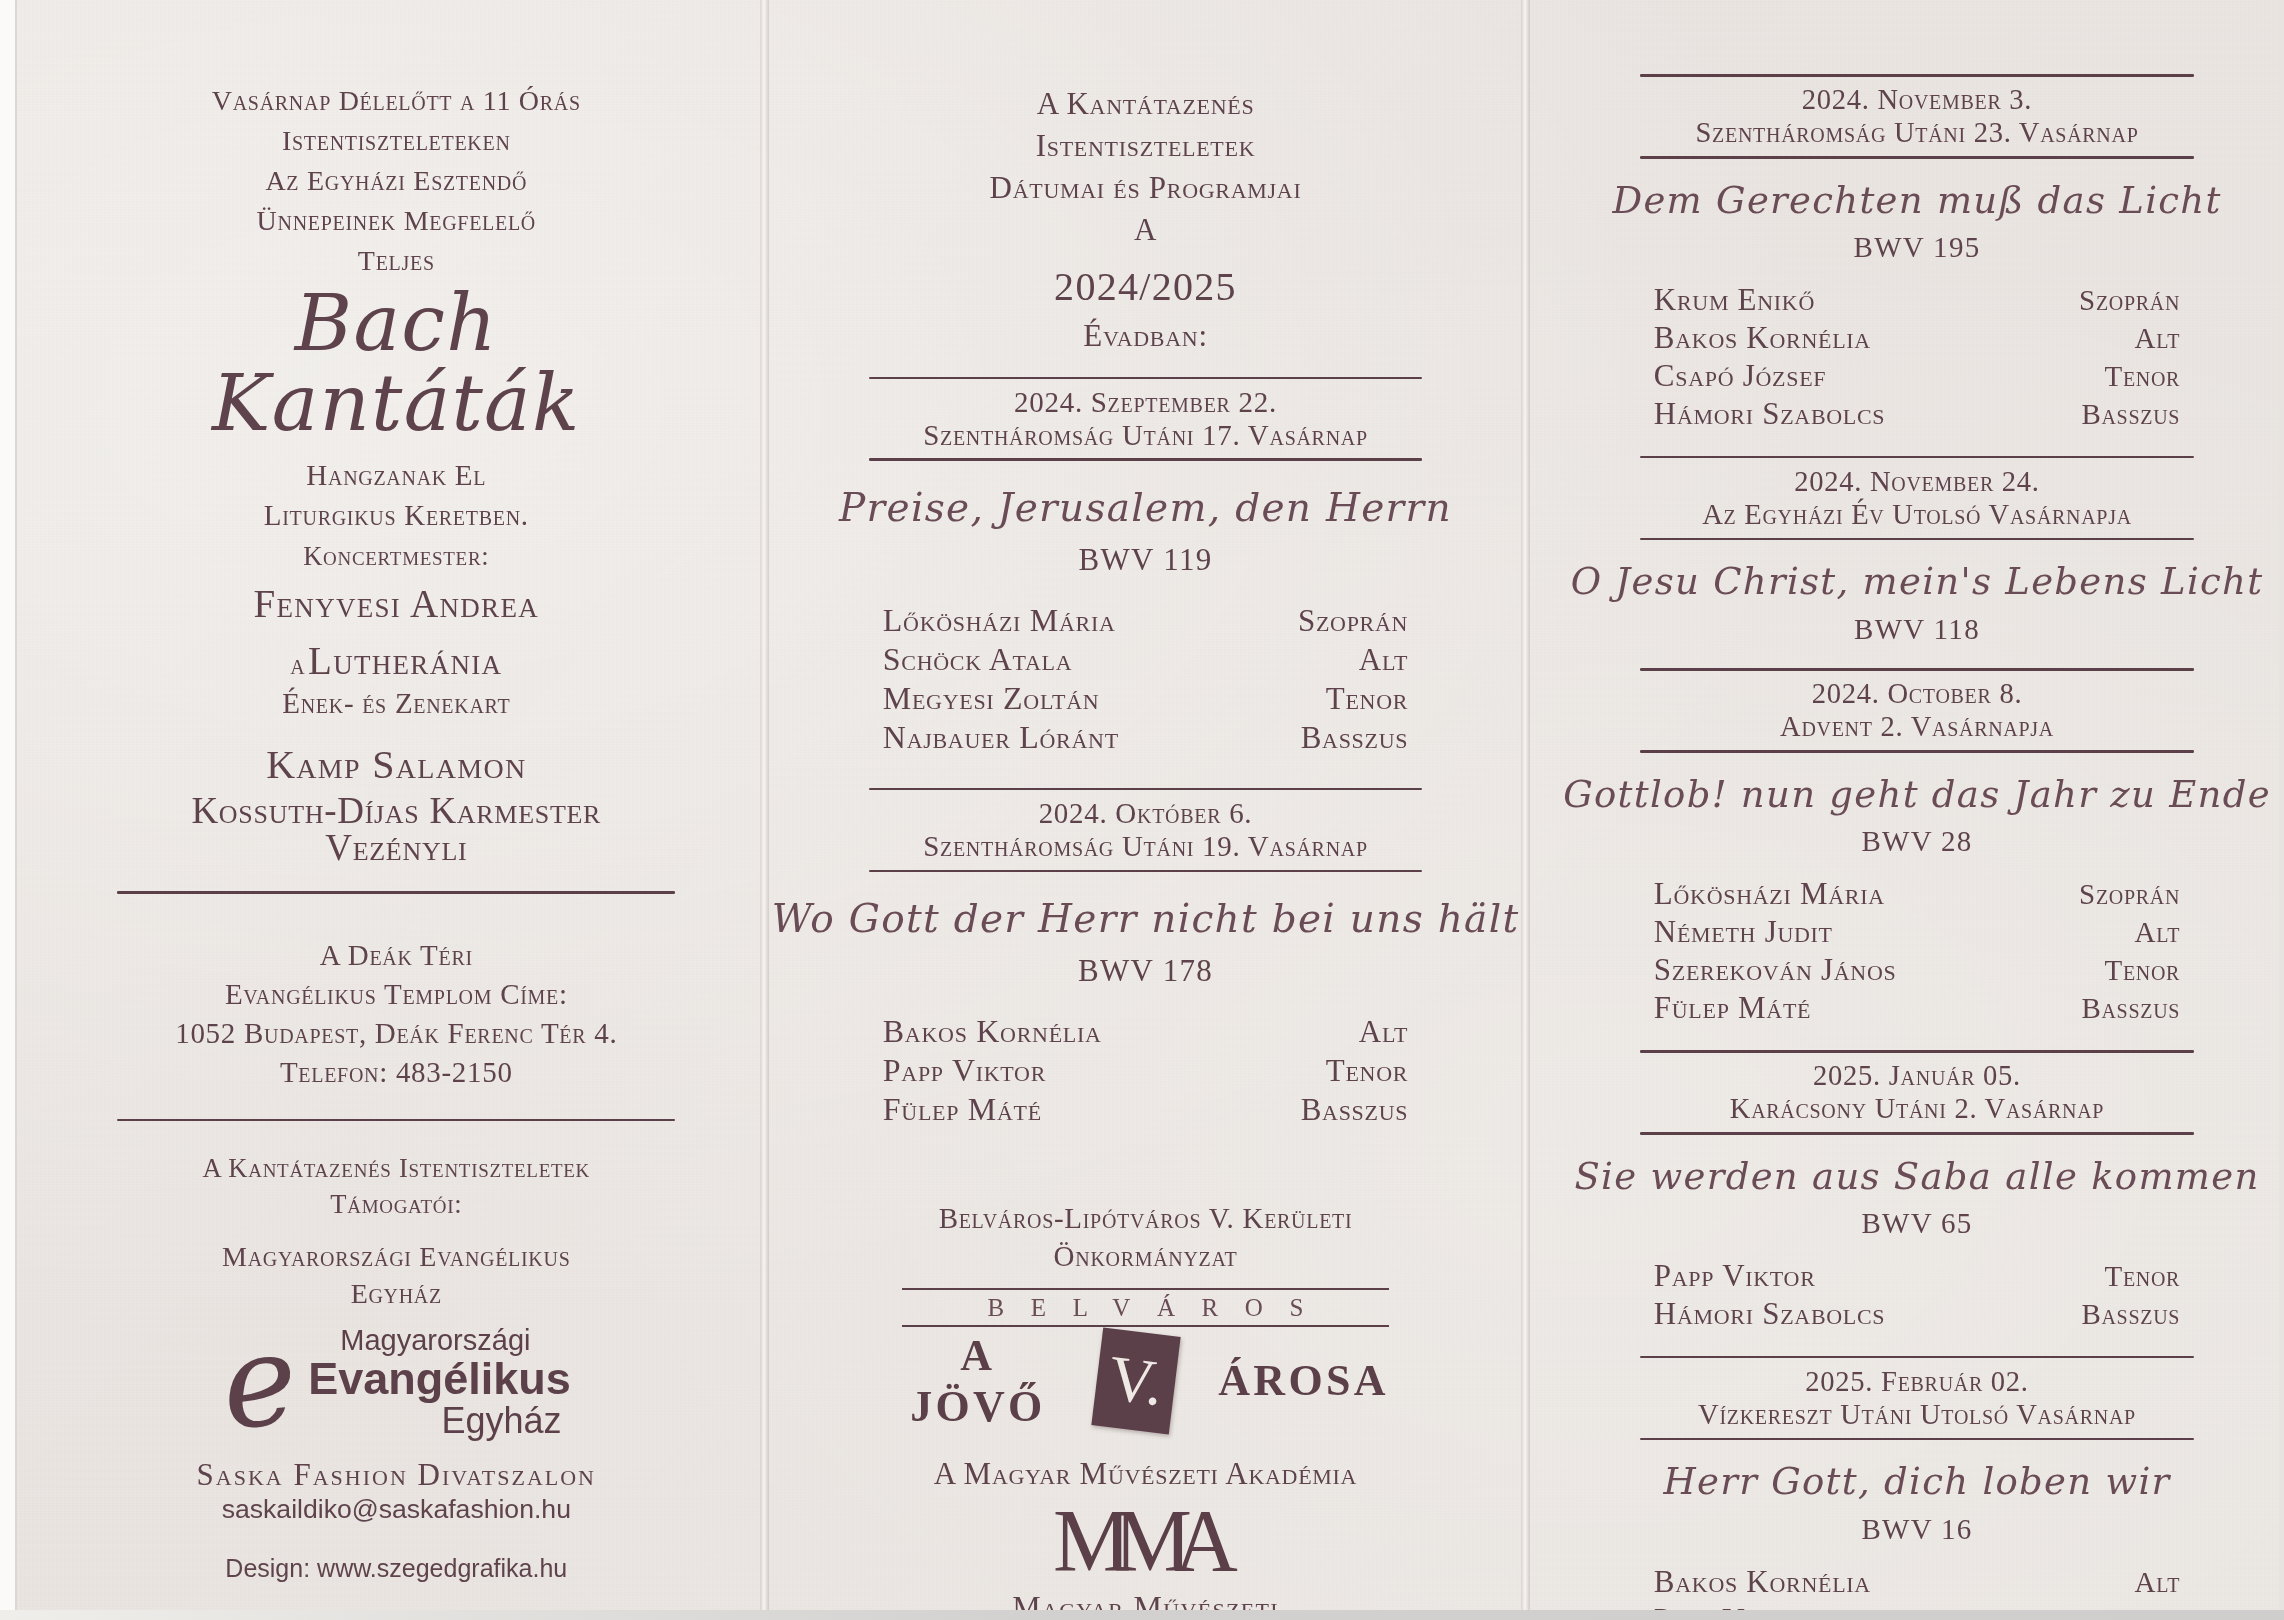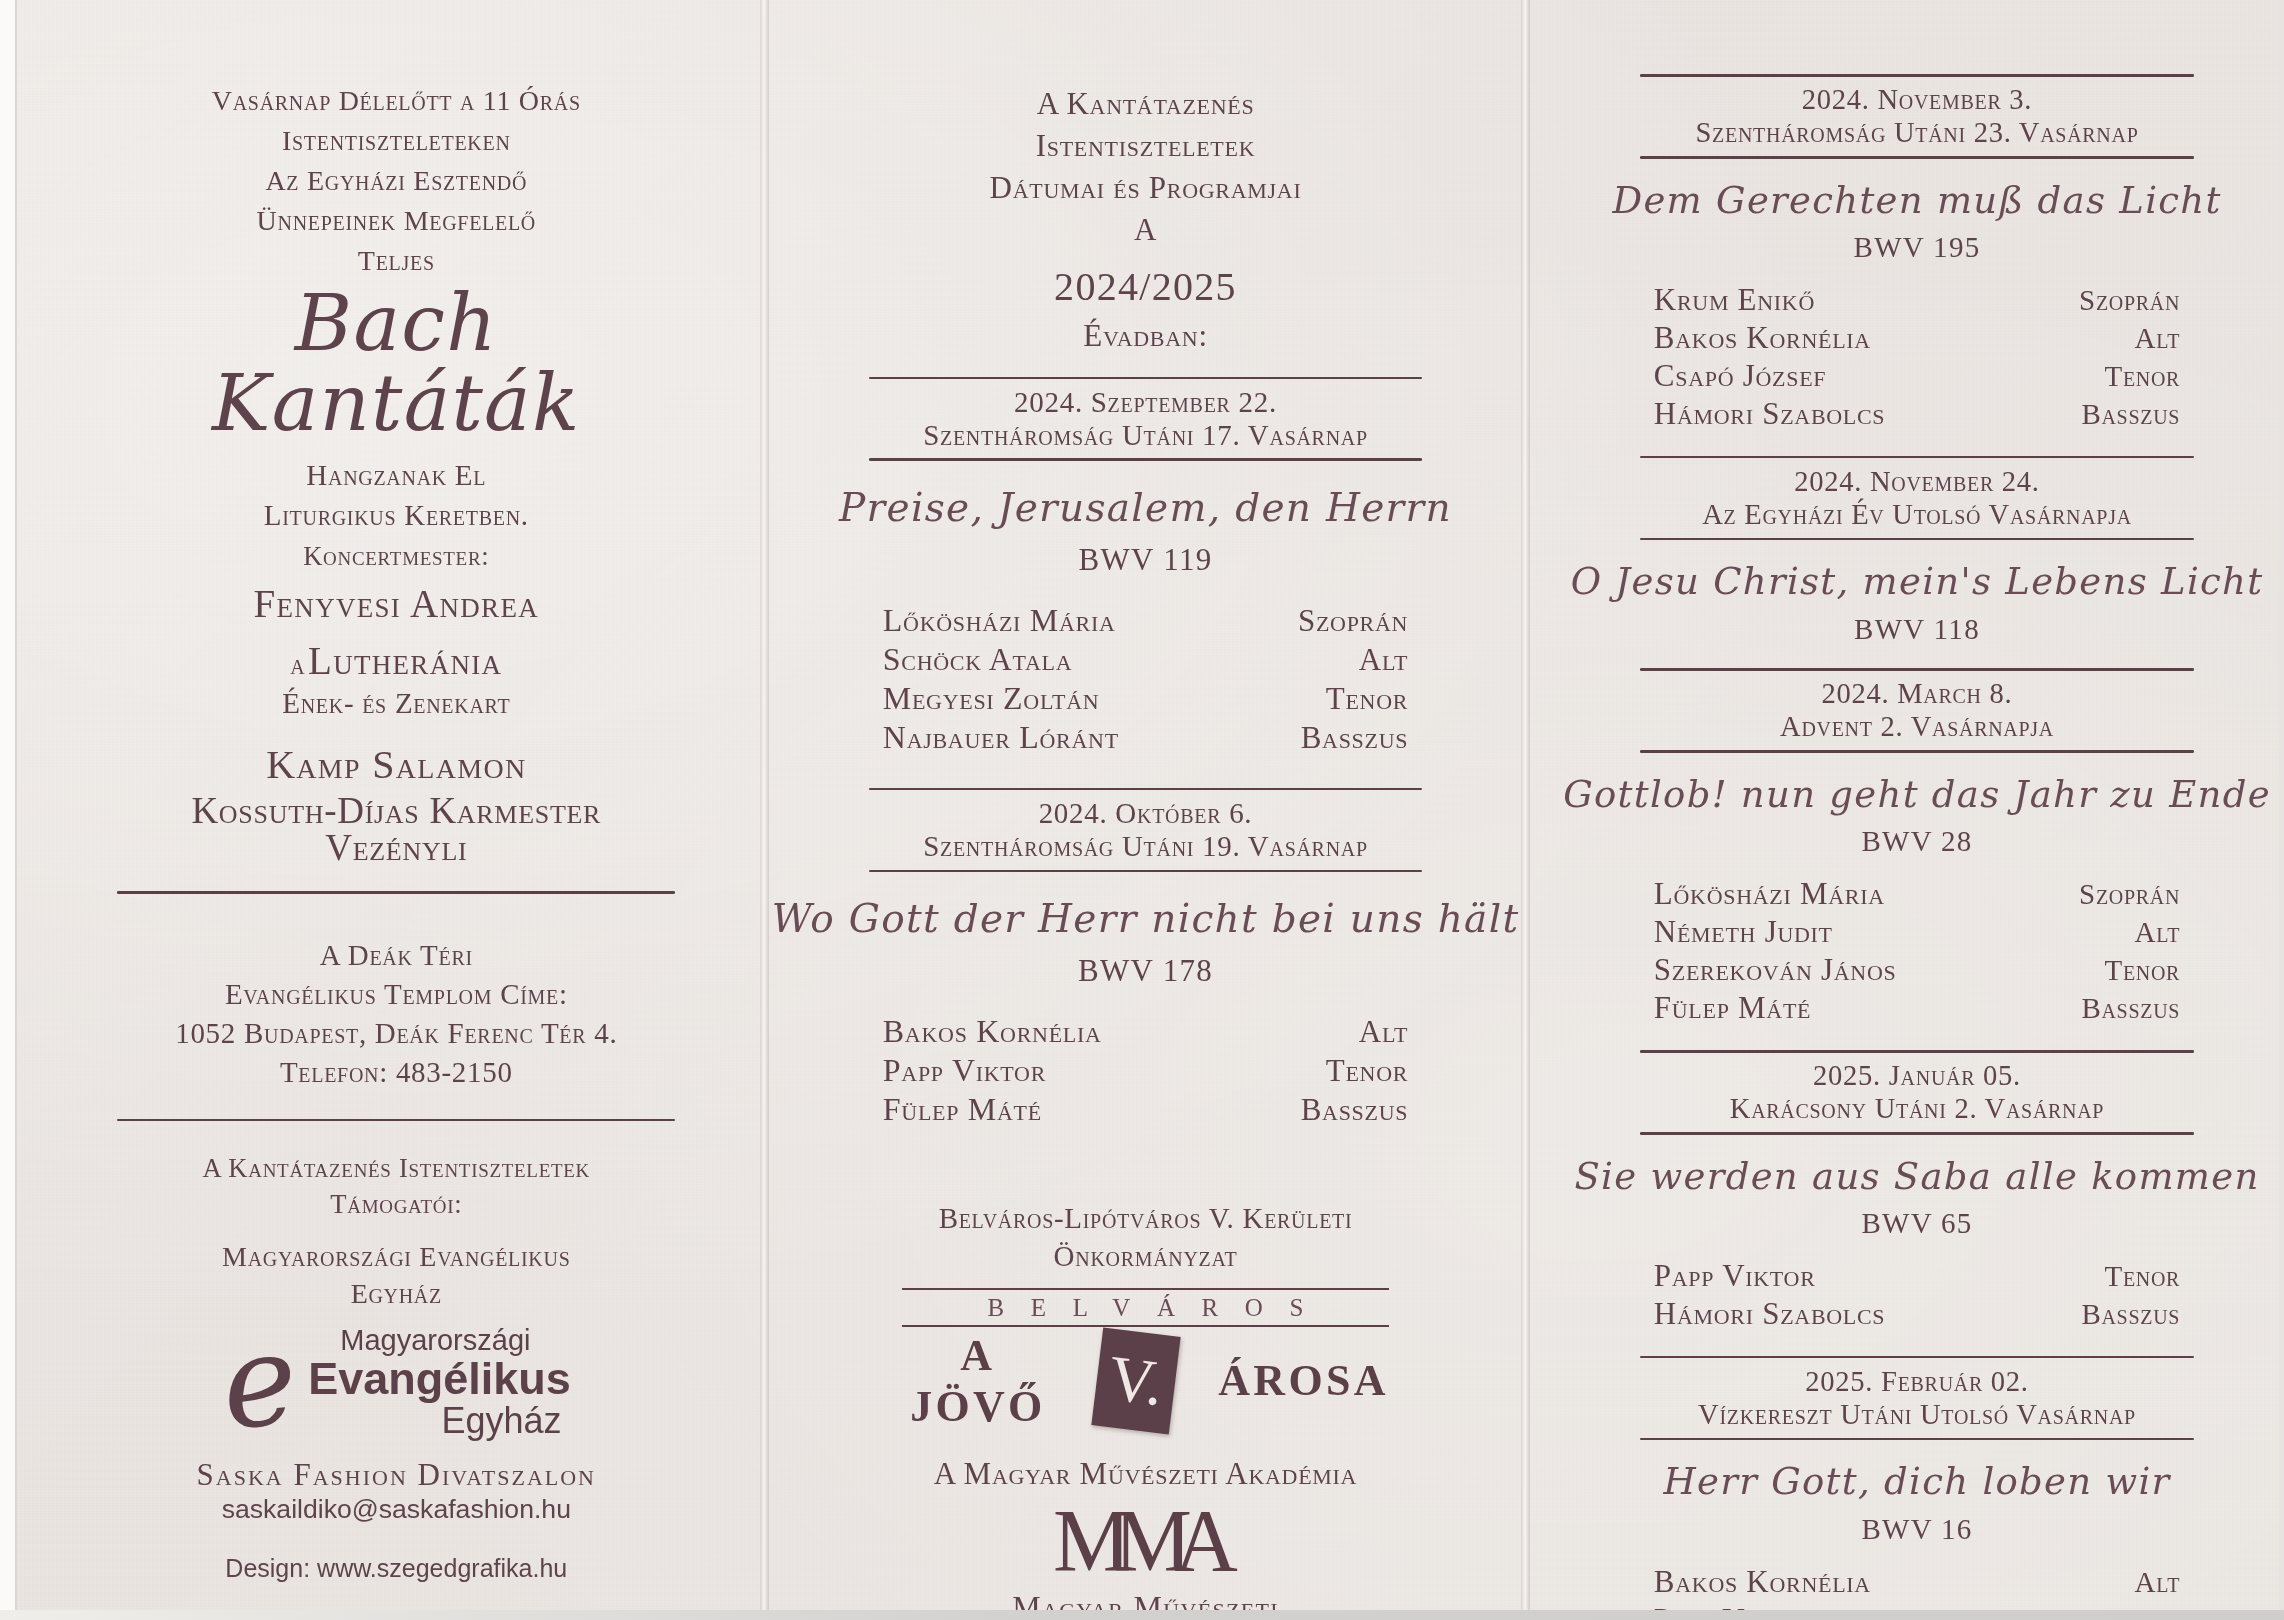--- a/index.html
+++ b/index.html
@@ -261,21 +261,21 @@
       <div class="event">
         <div class="rule"></div>
         <div class="date sc">2024. November 24.</div>
         <div class="occasion sc">Az Egyházi Év Utolsó Vasárnapja</div>
         <div class="rule rule-b"></div>
         <div class="title script">O Jesu Christ, mein's Lebens Licht</div>
         <div class="bwv sc">BWV 118</div>
       </div>
       <div class="event">
         <div class="rule"></div>
-        <div class="date sc">2024. March 8.</div>
+        <div class="date sc">2024. October 8.</div>
         <div class="occasion sc">Advent 2. Vasárnapja</div>
         <div class="rule rule-b"></div>
         <div class="title script">Gottlob! nun geht das Jahr zu Ende</div>
         <div class="bwv sc">BWV 28</div>
         <div class="cast">
           <div class="cast-row">
             <span class="name sc">Lőkösházi Mária</span>
             <span class="voice sc">Szoprán</span>
           </div>
           <div class="cast-row">

